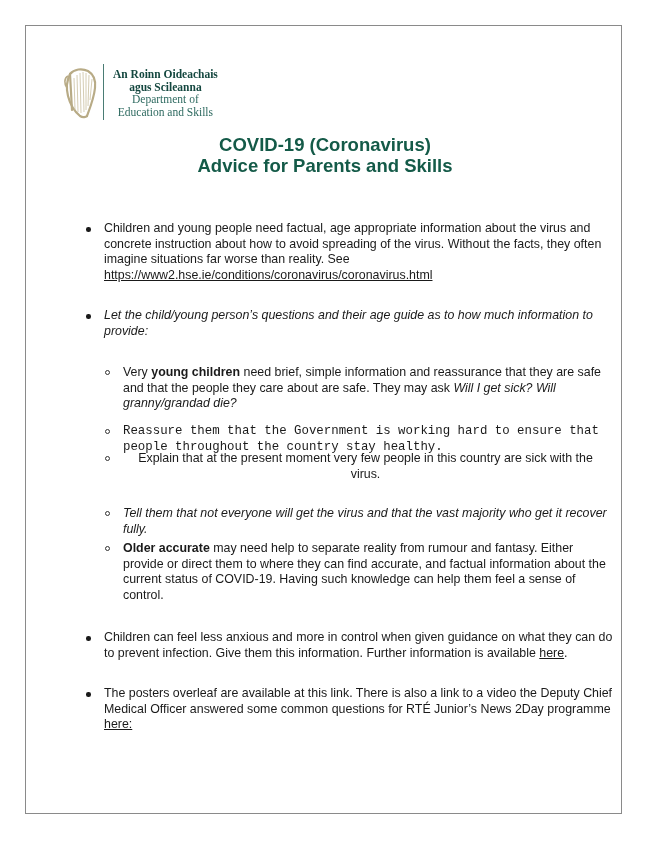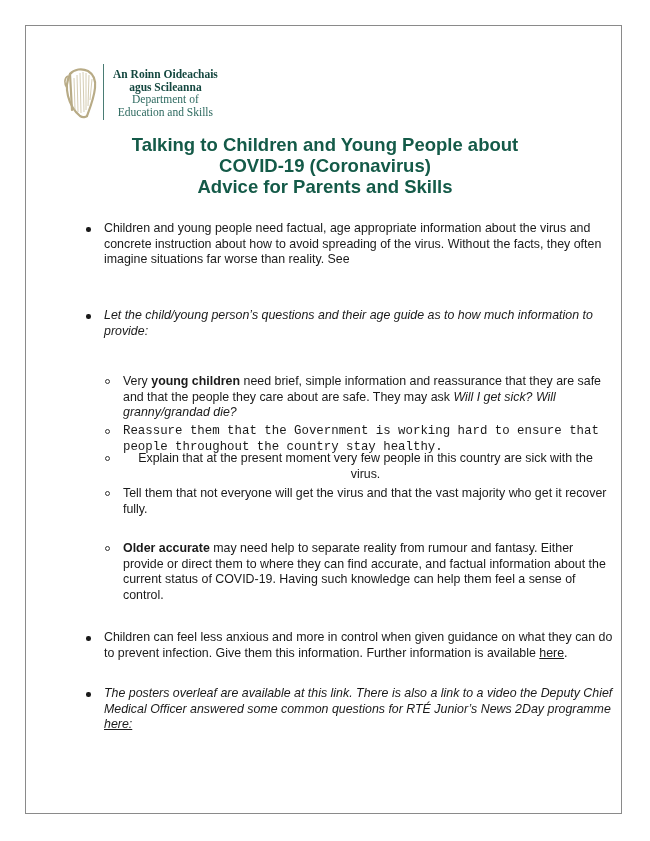--- a/index.html
+++ b/index.html
@@ -146,65 +146,65 @@
   <div class="logo-divider"></div>
   <div class="logo-text">
     <div class="irish">An Roinn Oideachais</div>
     <div class="irish">agus Scileanna</div>
     <div class="english">Department of</div>
     <div class="english">Education and Skills</div>
   </div>
 </div>
 
 <div class="title">
-  <div>Talking to Children and Young People about</div>
   <div>COVID-19 (Coronavirus)</div>
   <div>Advice for Parents and Skills</div>
 </div>
 
 <div class="content">
 
   <div class="bullet" style="top:221px;">
     <span class="dot"></span>
     <span>Children and young people need factual, age appropriate information about the virus and concrete instruction about how to avoid spreading of the virus. Without the facts, they often imagine situations far worse than reality. See</span><br>
+    <a class="link">https://www2.hse.ie/conditions/coronavirus/coronavirus.html</a>
   </div>
 
   <div class="bullet" style="top:308px;font-style:italic;">
     <span class="dot"></span>
     <span>Let the child/young person’s questions and their age guide as to how much information to provide:</span>
   </div>
 
-  <div class="sub" style="top:374px;">
+  <div class="sub" style="top:365px;">
     <span class="circ"></span>
     <span>Very </span><b>young children</b><span> need brief, simple information and reassurance that they are safe and that the people they care about are safe. They may ask </span><i>Will I get sick? Will granny/grandad die?</i>
   </div>
 
   <div class="sub" style="top:424px;font-family:Liberation Mono, monospace;">
     <span class="circ"></span>
     <span>Reassure them that the Government is working hard to ensure that people throughout the country stay healthy.</span>
   </div>
 
   <div class="sub" style="top:451px;text-align:center;">
     <span class="circ"></span>
     <span>Explain that at the present moment very few people in this country are sick with the virus.</span>
   </div>
 
-  <div class="sub" style="top:486px;">
+  <div class="sub" style="top:506px;font-style:italic;">
     <span class="circ"></span>
     <span>Tell them that not everyone will get the virus and that the vast majority who get it recover fully.</span>
   </div>
 
   <div class="sub" style="top:541px;">
     <span class="circ"></span>
     <b>Older accurate</b><span> may need help to separate reality from rumour and fantasy. Either provide or direct them to where they can find accurate, and factual information about the current status of COVID-19.  Having such knowledge can help them feel a sense of control.</span>
   </div>
 
   <div class="bullet" style="top:630px;">
     <span class="dot"></span>
     <span>Children can feel less anxious and more in control when given guidance on what they can do to prevent infection. Give them this information.  Further information is available </span><a class="link">here</a><span>.</span>
   </div>
 
-  <div class="bullet" style="top:686px;font-style:italic;">
+  <div class="bullet" style="top:686px;">
     <span class="dot"></span>
     <span>The posters overleaf are available at this link. There is also a link to a video the Deputy Chief Medical Officer answered some common questions for RTÉ Junior’s News 2Day programme </span><a class="link">here:</a>
   </div>
 
 </div>
 
 </body></html>

